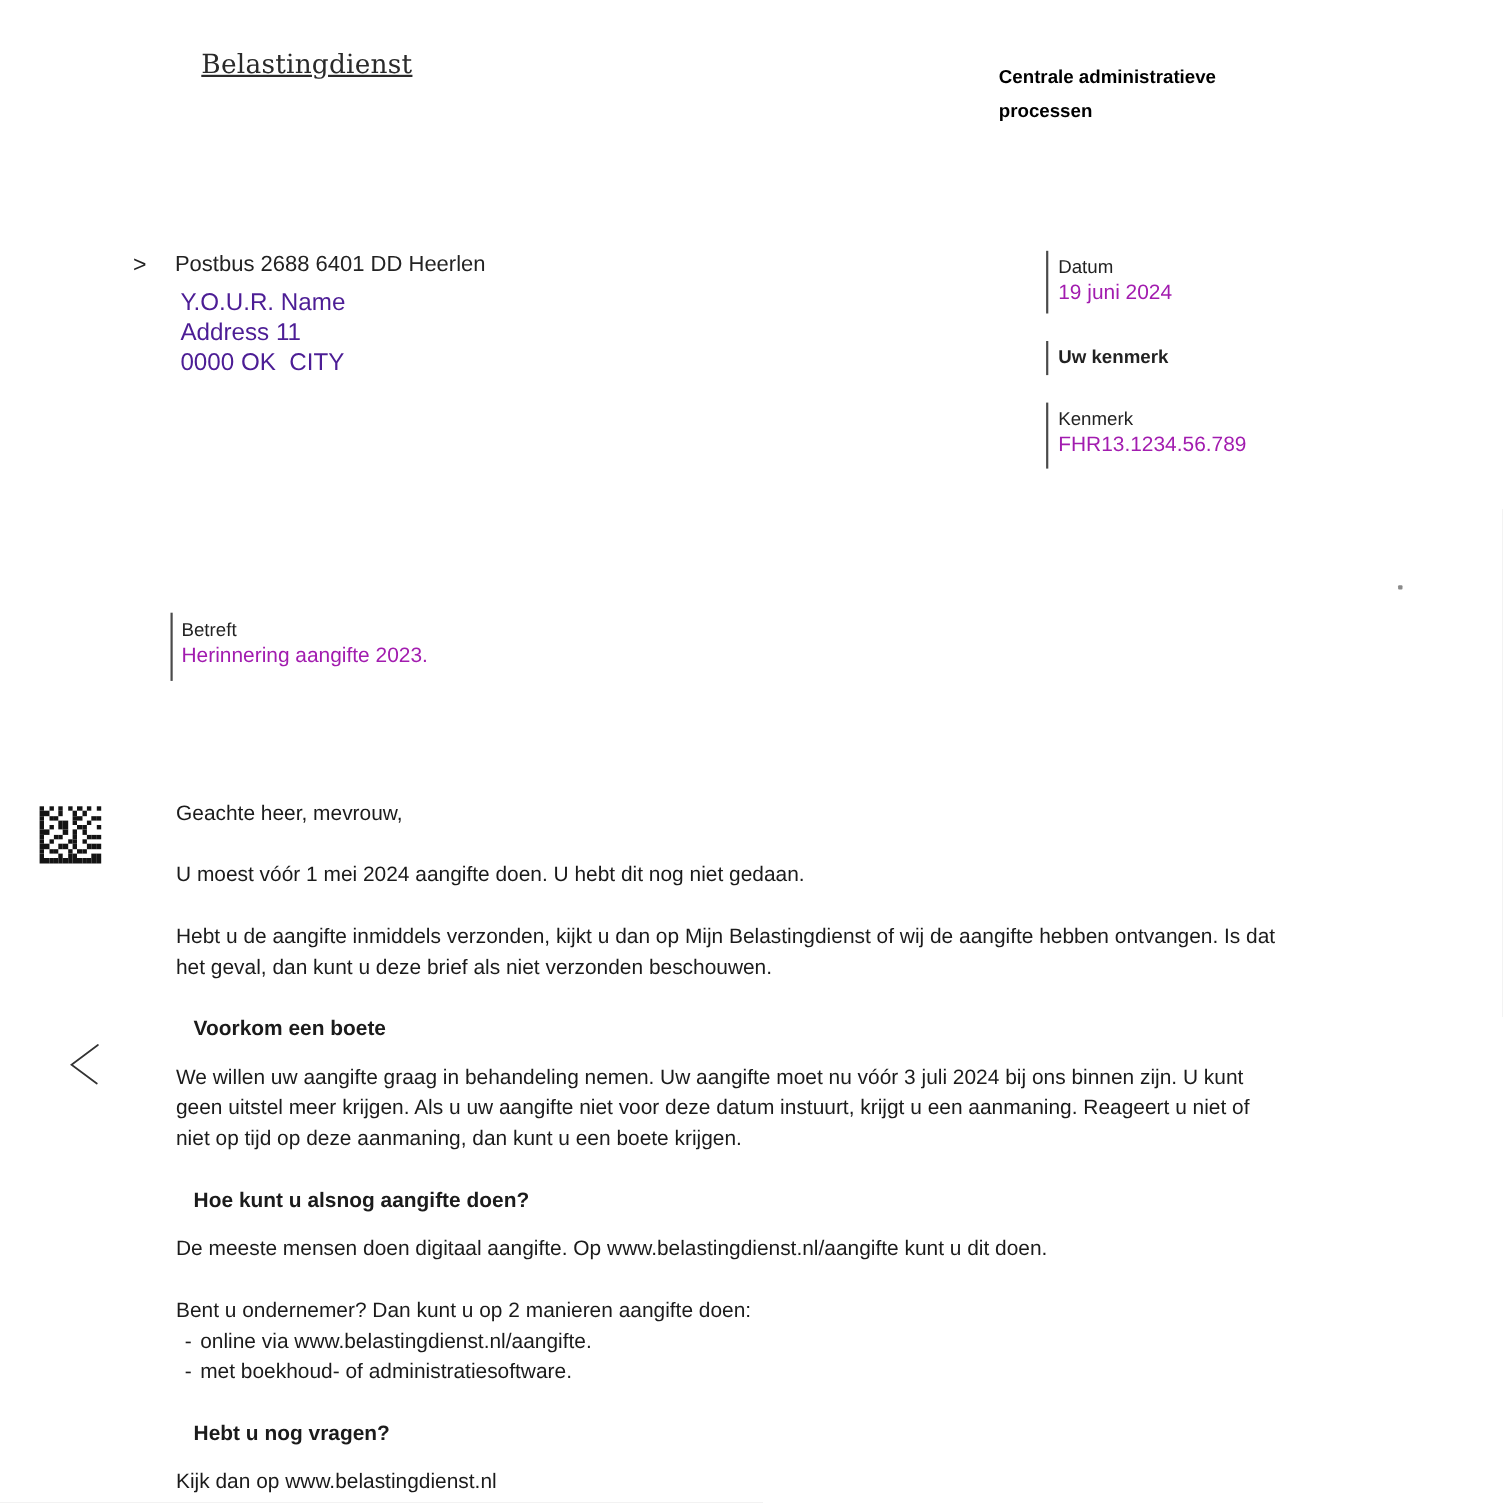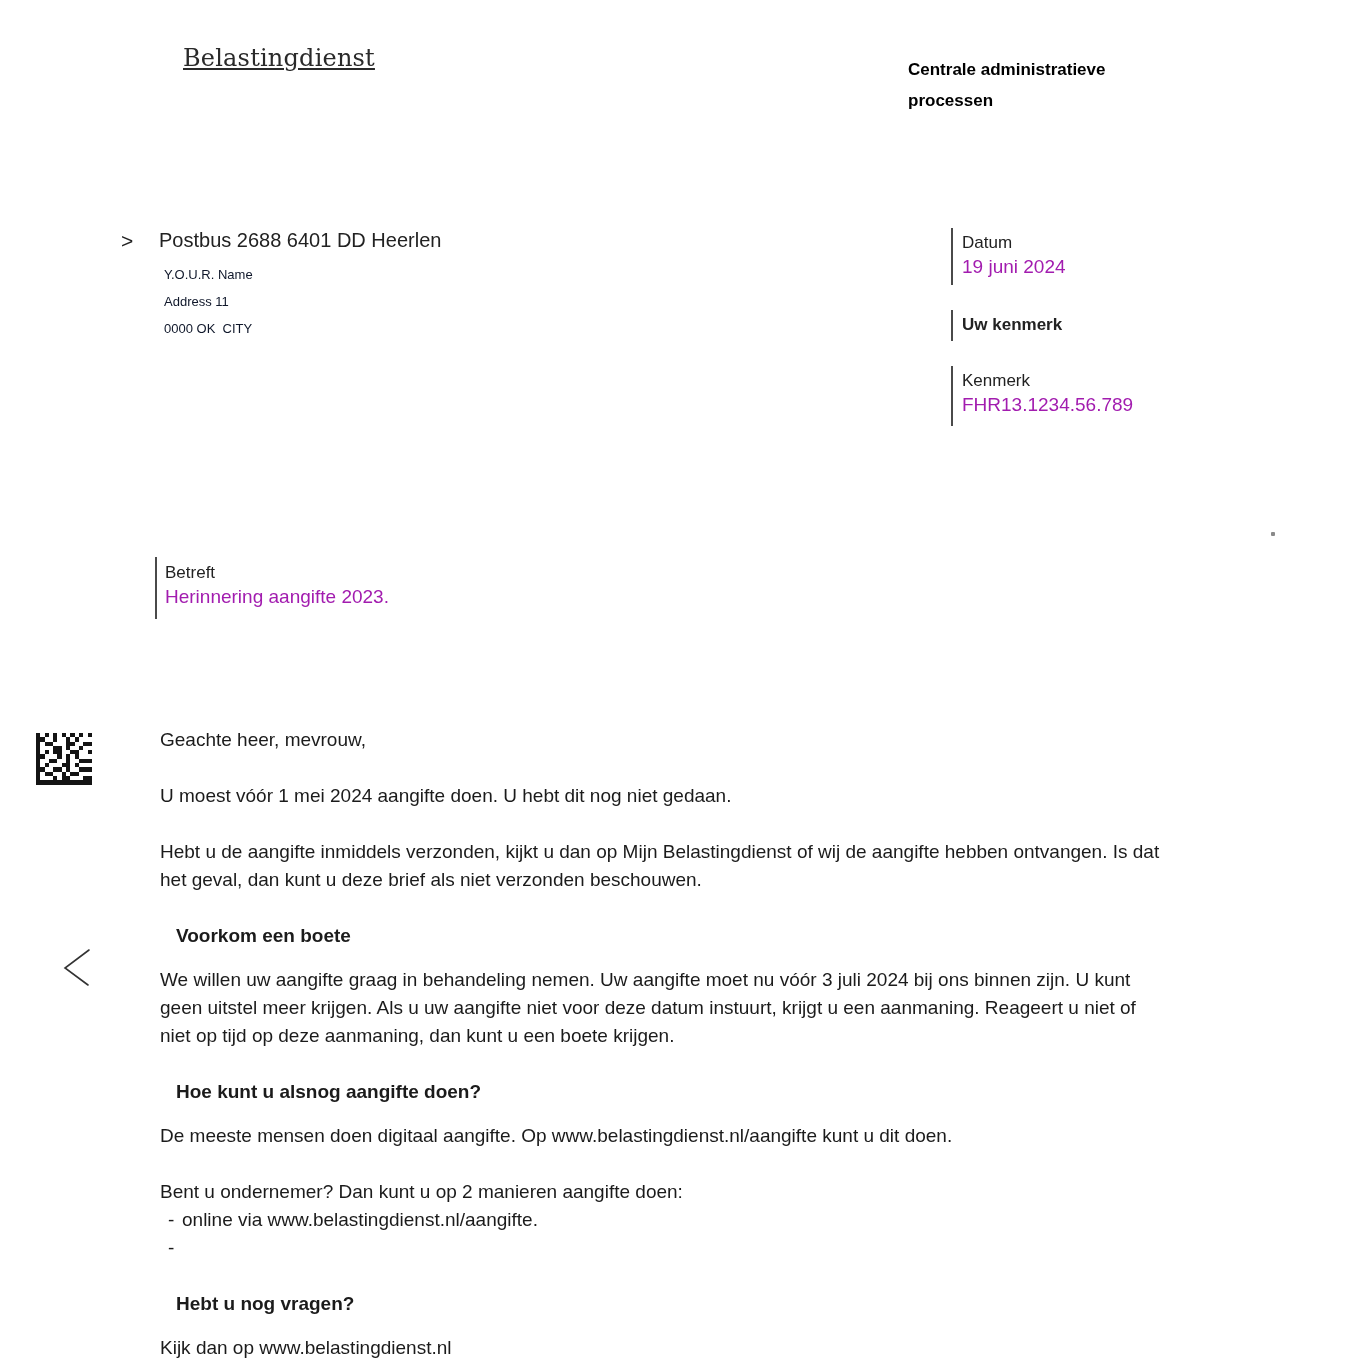--- a/index.html
+++ b/index.html
@@ -44,23 +44,23 @@
   }
   .return-line {
     position: absolute;
     left: 159px; top: 229px;
     font-size: 20px;
     color: #222;
   }
   .recipient {
     position: absolute;
     left: 164px; top: 261px;
-    font-size: 13px;
+    font-size: 22px;
     line-height: 27px;
-    color: #0f172a;
+    color: #4c1d95;
     white-space: pre;
   }
 
   
   .meta-block {
     position: absolute;
     left: 903px;
     border-left: 2px solid #4a4a4a;
     padding: 3px 0 5px 9px;
     margin-left: 48px;
@@ -354,19 +354,20 @@
     <h4>Hoe kunt u alsnog aangifte doen?</h4>
     <p>De meeste mensen doen digitaal aangifte. Op www.belastingdienst.nl/aangifte kunt u dit doen.</p>
     <p class="tight">Bent u ondernemer? Dan kunt u op 2 manieren aangifte doen:</p>
     <div class="letter-list">
       <div class="li">
         <span class="marker">-</span>
         <span>online via www.belastingdienst.nl/aangifte.</span>
       </div>
       <div class="li">
         <span class="marker">-</span>
+        <span>met boekhoud- of administratiesoftware.</span>
       </div>
     </div>
     <h4>Hebt u nog vragen?</h4>
     <p>Kijk dan op www.belastingdienst.nl</p>
   </div>
 
 </div>
 
 </body></html>

